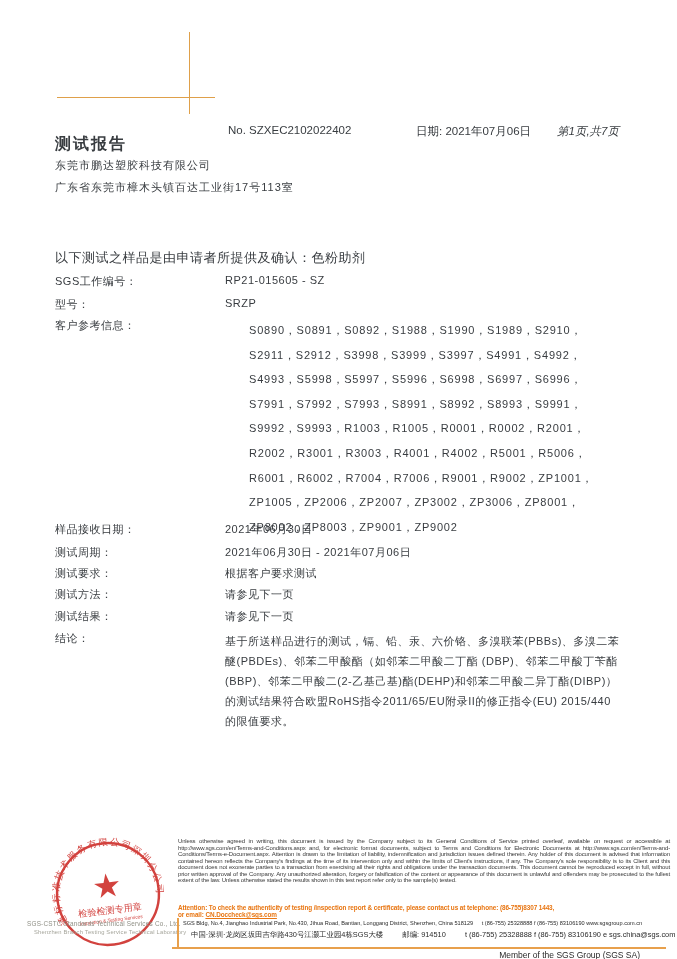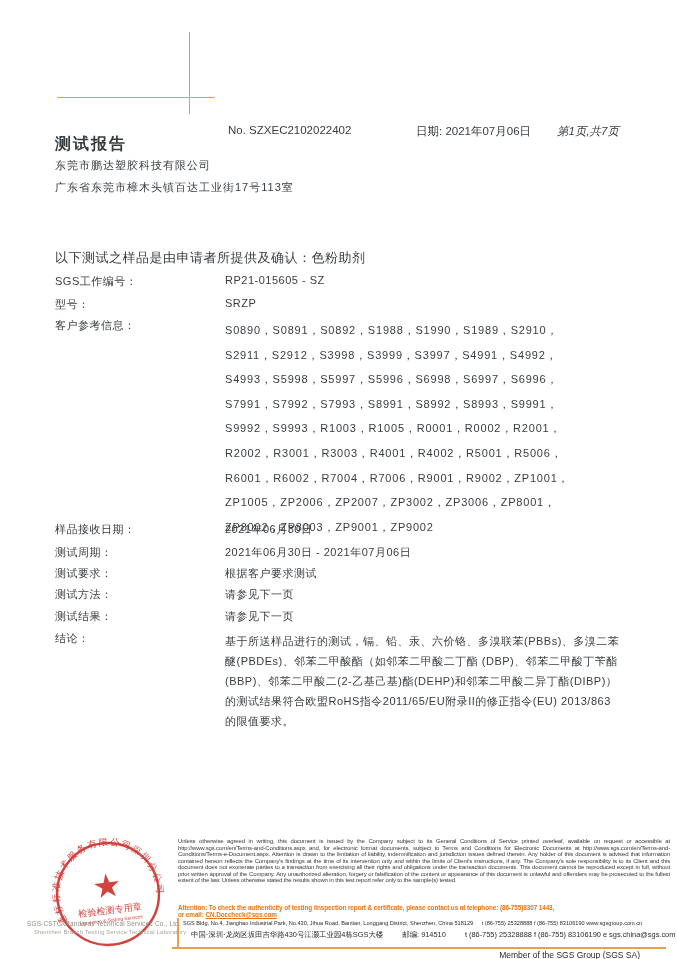--- a/index.html
+++ b/index.html
@@ -24,21 +24,21 @@
   .company-address{position:absolute;left:55px;top:180px;font-size:11px;letter-spacing:1px;}
   
   .statement{position:absolute;left:55px;top:249px;font-size:13px;letter-spacing:0.5px;}
   
   .rows{position:absolute;left:55px;top:0;width:580px;}
   .row{position:absolute;left:0;width:580px;font-size:11px;}
   .row .lbl{position:absolute;left:0;top:0;width:168px;letter-spacing:0.5px;}
   .row .val{position:absolute;left:170px;top:0;width:400px;letter-spacing:0.5px;}
   .r0{top:274px}.r1{top:297px}.r2{top:318px}.r3{top:522px}.r4{top:545px}
   .r5{top:566px}.r6{top:587px}.r7{top:609px}.r8{top:631px}
-  .ref-line{line-height:24.6px;letter-spacing:0.8px;white-space:nowrap;}
+  .ref-line{line-height:24.6px;letter-spacing:0.8px;white-space:nowrap;margin-left:24px;}
   .conclusion .val{line-height:20px;width:398px;text-align:left;}
   
   .stamp{position:absolute;left:52px;top:838px;width:112px;height:112px;opacity:0.93;transform:rotate(-7deg);}
   
   .cstc1{position:absolute;left:27px;top:920px;font-size:6.4px;color:#8f8f85;letter-spacing:0.2px;white-space:nowrap;}
   .cstc2{position:absolute;left:34px;top:929px;font-size:5.8px;color:#a5a59b;letter-spacing:0.2px;white-space:nowrap;}
   .disclaimer{
     position:absolute;left:178px;top:838px;width:492px;font-size:6px;line-height:6.55px;
     text-align:justify;color:#3b3b3b;letter-spacing:-0.15px;
   }
@@ -111,21 +111,21 @@
     <div class="row r6">
       <span class="lbl">测试方法：</span>
       <span class="val">请参见下一页</span>
     </div>
     <div class="row r7">
       <span class="lbl">测试结果：</span>
       <span class="val">请参见下一页</span>
     </div>
     <div class="row r8 conclusion">
       <span class="lbl">结论：</span>
-      <span class="val">基于所送样品进行的测试，镉、铅、汞、六价铬、多溴联苯(PBBs)、多溴二苯醚(PBDEs)、邻苯二甲酸酯（如邻苯二甲酸二丁酯 (DBP)、邻苯二甲酸丁苄酯(BBP)、邻苯二甲酸二(2-乙基己基)酯(DEHP)和邻苯二甲酸二异丁酯(DIBP)）的测试结果符合欧盟RoHS指令2011/65/EU附录II的修正指令(EU) 2013/863 的限值要求。</span>
+      <span class="val">基于所送样品进行的测试，镉、铅、汞、六价铬、多溴联苯(PBBs)、多溴二苯醚(PBDEs)、邻苯二甲酸酯（如邻苯二甲酸二丁酯 (DBP)、邻苯二甲酸丁苄酯(BBP)、邻苯二甲酸二(2-乙基己基)酯(DEHP)和邻苯二甲酸二异丁酯(DIBP)）的测试结果符合欧盟RoHS指令2011/65/EU附录II的修正指令(EU) 2015/440 的限值要求。</span>
     </div>
   </div>
 
   <svg class="stamp" viewBox="0 0 110 110" xmlns="http://www.w3.org/2000/svg">
     <circle cx="55" cy="55" r="50" fill="none" stroke="#cf3430" stroke-width="2.4"></circle>
     <path id="stamp-arc" d="M 13 78 A 48 48 0 1 1 97 78" fill="none"></path>
     <text font-size="9.2" fill="#cf3430" letter-spacing="1.5">
       <textPath href="#stamp-arc" startOffset="0">通标标准技术服务有限公司深圳分公司</textPath>
     </text>
     <text x="55" y="58" text-anchor="middle" font-size="32" fill="#cf3430">★</text>

